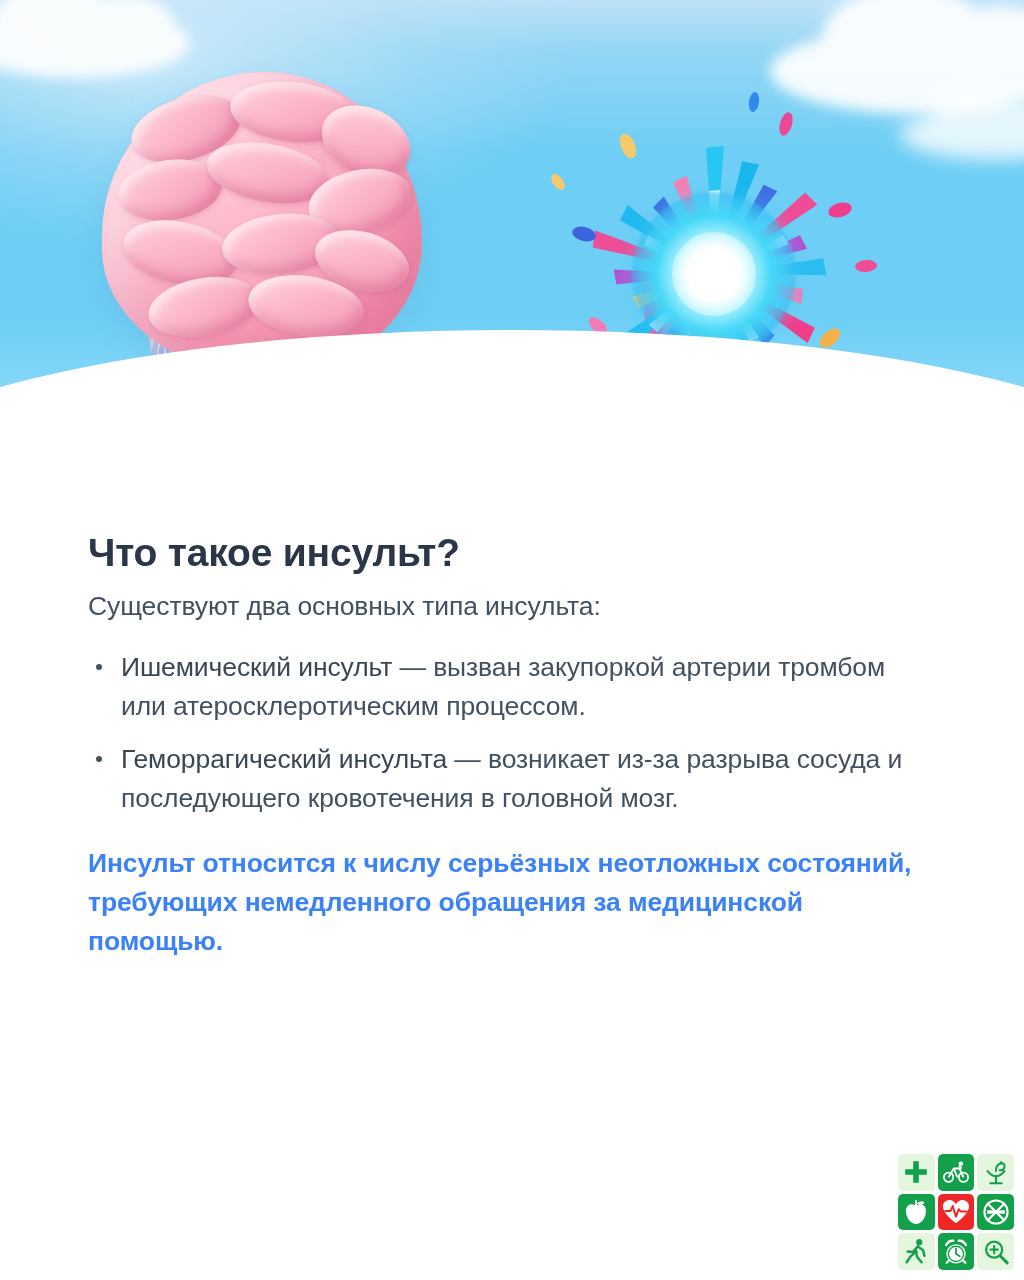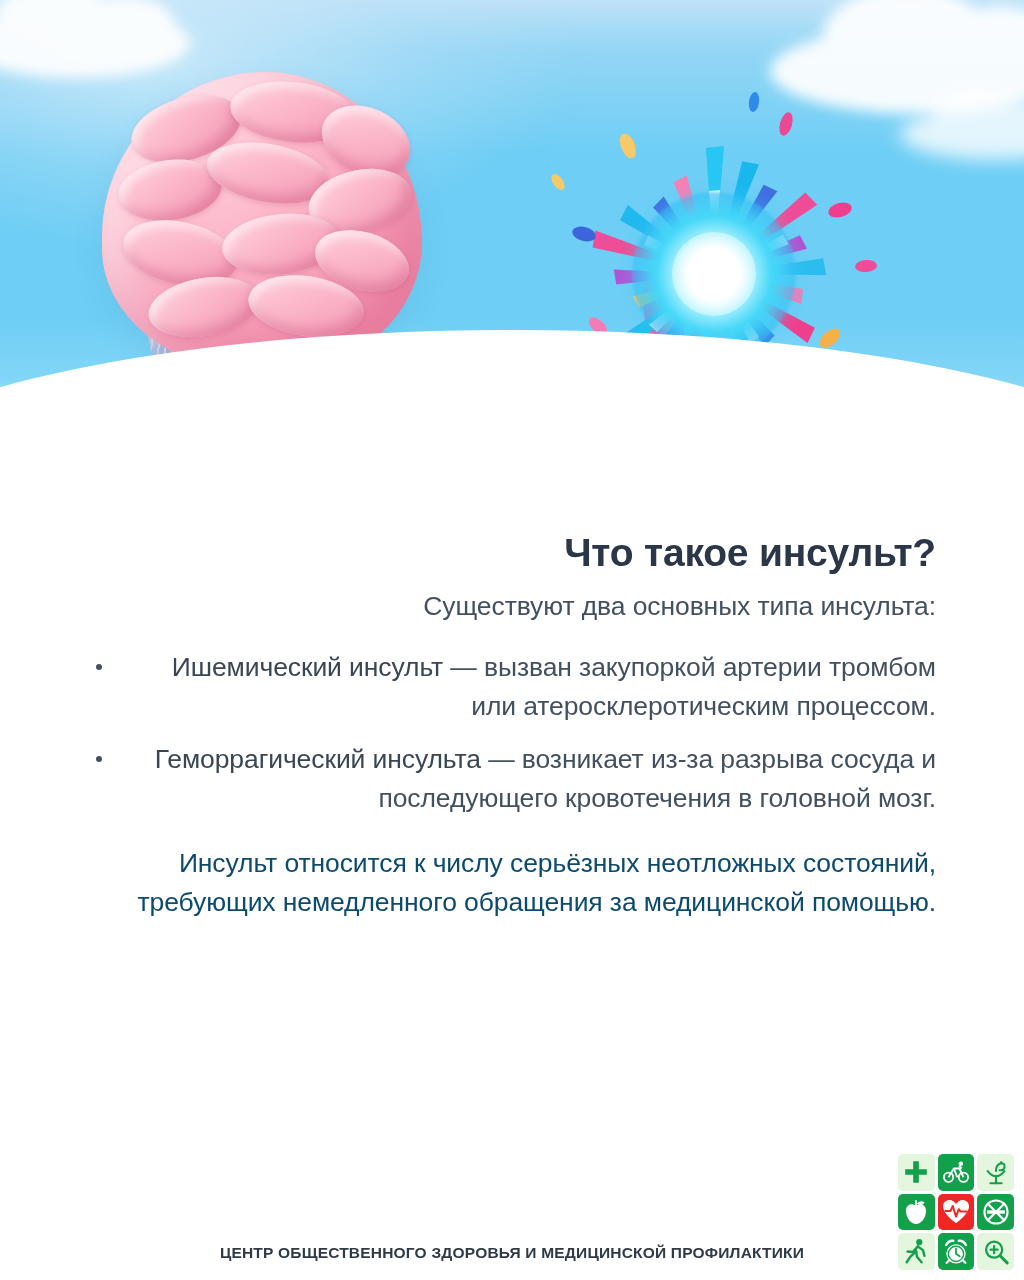--- a/index.html
+++ b/index.html
@@ -232,21 +232,20 @@
   .content {
     position: absolute;
     left: 0;
     top: 510px;
     width: 1024px;
     padding: 0;
   }
   .inner {
     margin: 0 88px;
     width: 848px;
-    text-align: right;
   }
   h1.title {
     margin: 22px 0 12px 0;
     font-size: 39px;
     line-height: 1.1;
     font-weight: bold;
     color: #2b3748;
     letter-spacing: -0.2px;
   }
   p.para {
@@ -278,22 +277,23 @@
     width: 6px;
     height: 6px;
     border-radius: 50%;
     background: #43505f;
   }
   .li-lead { color: #3a4654; }
   p.closing {
     margin: 26px 0 0 0;
     font-size: 26.5px;
     line-height: 1.47;
-    color: #0c4a6e;
+    color: #3b82f6;
     letter-spacing: -0.1px;
+    font-weight: bold;
   }
 
   
   .footer {
     position: absolute;
     left: 0;
     bottom: 0;
     width: 1024px;
     height: 140px;
   }
@@ -483,21 +483,20 @@
         <li>
           <span class="dot"></span><span class="li-lead">Геморрагический инсульта</span><span> — возникает из-за разрыва сосуда и последующего кровотечения в головной мозг.</span>
         </li>
       </ul>
 
       <p class="closing">Инсульт относится к числу серьёзных неотложных состояний, требующих немедленного обращения за медицинской помощью.</p>
     </div>
   </div>
 
   <div class="footer">
-    <div class="footer-caption">ЦЕНТР ОБЩЕСТВЕННОГО ЗДОРОВЬЯ И МЕДИЦИНСКОЙ ПРОФИЛАКТИКИ</div>
 
     <div class="logo">
       <div class="tile t-light">
         <svg width="26" height="26" viewBox="0 0 24 24">
             <path d="M9.4 2h5.2v7.4H22v5.2h-7.4V22H9.4v-7.4H2V9.4h7.4z" fill="#12a04a"></path>
           </svg>
       </div>
       <div class="tile t-green">
         <svg width="28" height="28" viewBox="0 0 32 32">
           <circle cx="7.5" cy="22" r="5.3" fill="none" stroke="#fff" stroke-width="2.1"></circle>

